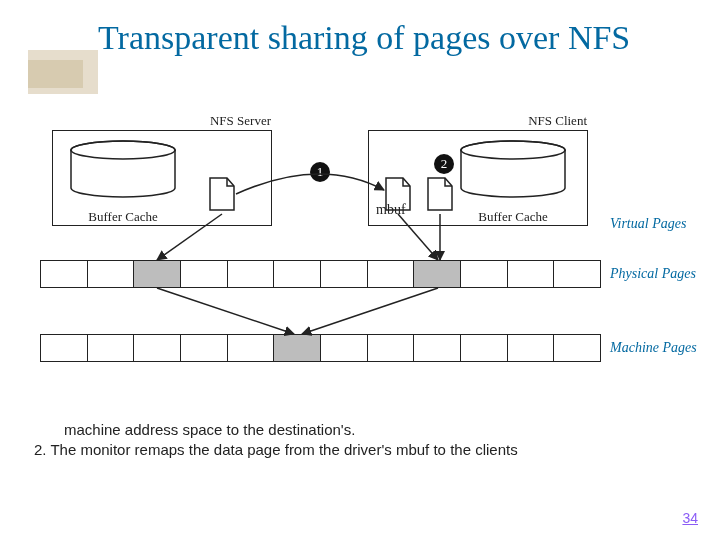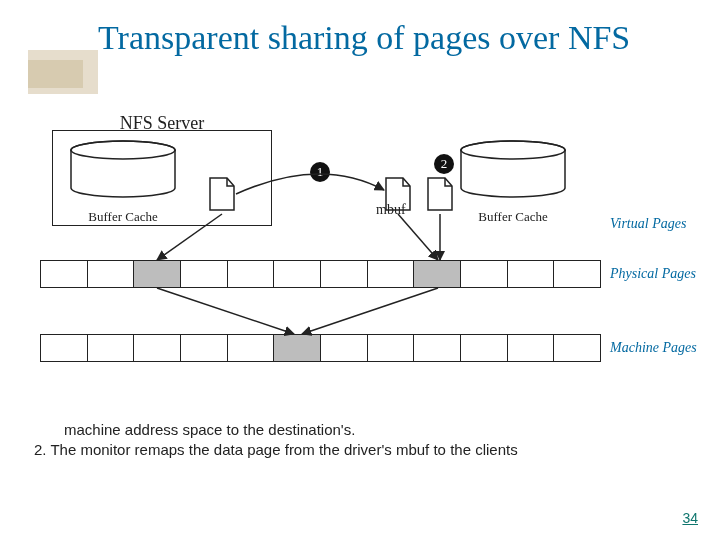--- a/index.html
+++ b/index.html
@@ -62,22 +62,22 @@
   .vm-box {
     position: absolute;
     border: 1.5px solid #222;
     background: #fff;
     top: 12px; height: 94px;
   }
   .vm-label {
     position: absolute;
     top: -18px;
     font-family: 'Times New Roman', serif;
-    font-size: 18px;
-    left: 0; width: 100%; text-align: center;
+    font-size: 13px;
+    left: 0; width: 100%; text-align: right;
   }
 
   
   .cylinder {
     position: absolute;
     width: 110px; height: 58px;
   }
   .cyl-svg { width: 100%; height: 100%; display: block; }
   .cyl-label {
     position: absolute;
@@ -147,39 +147,42 @@
   }
   .caption p { margin: 0; }
   .caption .indent {
     padding-left: 30px;
   }
 
   .pagenum {
     position: absolute;
     right: 22px; bottom: 14px;
     font-size: 14px;
-    color: #0f766e;
+    color: #8b5cf6;
     text-decoration: underline;
   }
 </style>
 </head>
 <body>
 
 <div class="title-area">
   <div class="title-accent1"></div>
   <div class="title-accent2"></div>
   <div class="slide-title">Transparent sharing of pages over NFS</div>
 </div>
 
 <div class="diagram">
 
   <div class="vm-box" style="left:12px; width:218px;">
     <div class="vm-label">NFS Server</div>
   </div>
 
+  <div class="vm-box" style="left:328px; width:218px;">
+    <div class="vm-label">NFS Client</div>
+  </div>
 
   <div class="cylinder" style="left:28px; top:22px;">
     <svg class="cyl-svg" viewBox="0 0 110 58">
       <ellipse cx="55" cy="10" rx="52" ry="9" fill="#fff" stroke="#222" stroke-width="1.5"></ellipse>
       <path d="M3 10 L3 48 A52 9 0 0 0 107 48 L107 10" fill="#fff" stroke="#222" stroke-width="1.5"></path>
       <ellipse cx="55" cy="10" rx="52" ry="9" fill="none" stroke="#222" stroke-width="1.5"></ellipse>
     </svg>
     <div class="cyl-label">Buffer Cache</div>
   </div>
 

